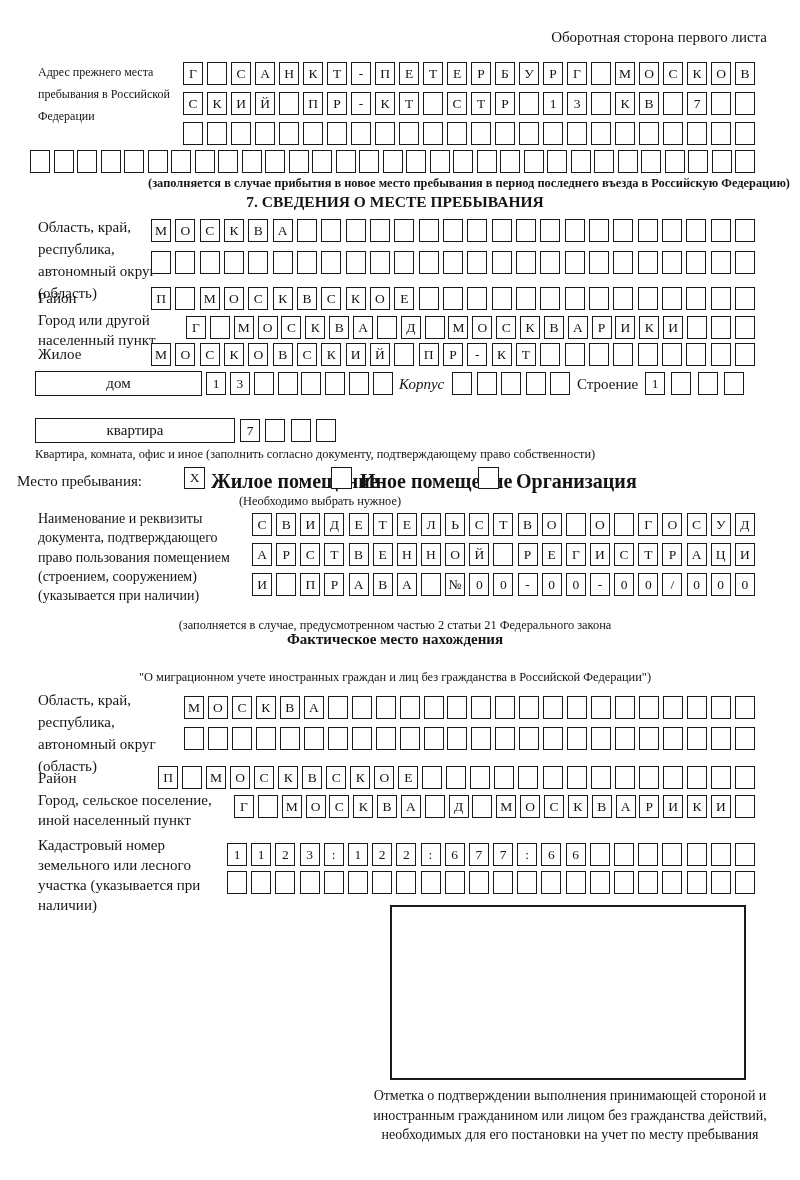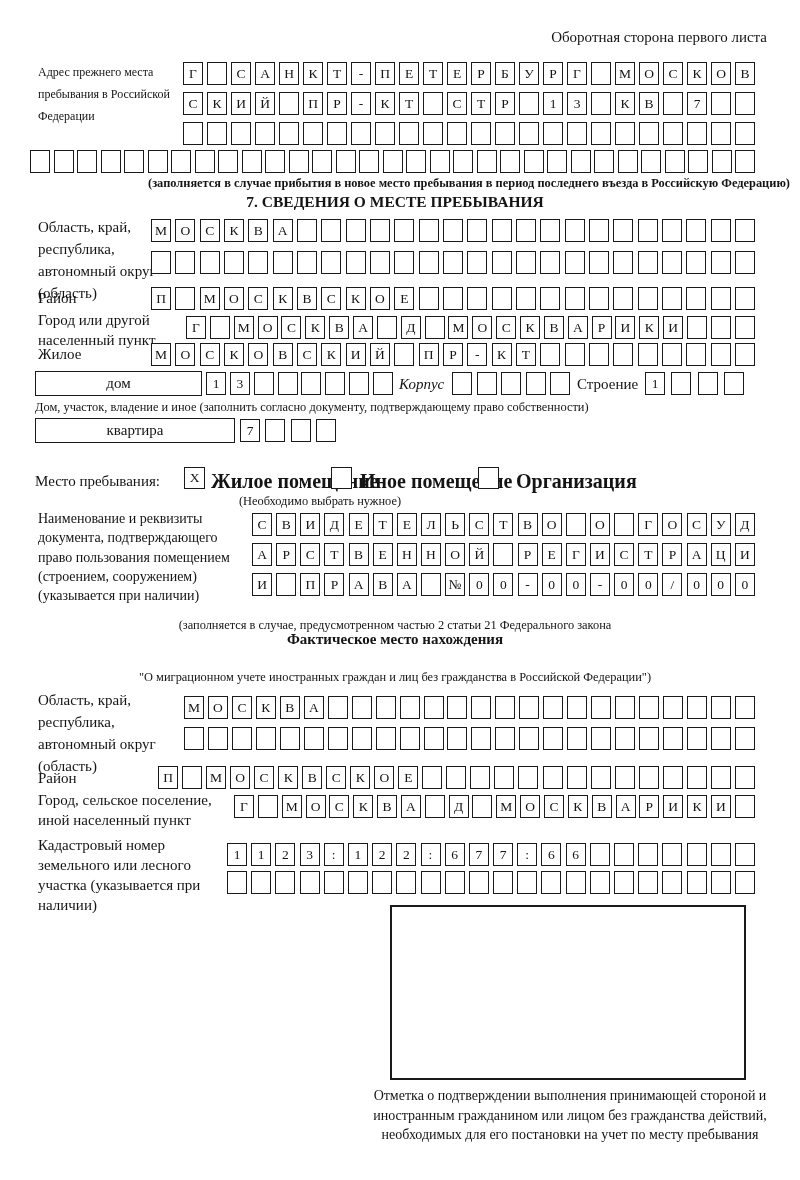--- a/index.html
+++ b/index.html
@@ -303,31 +303,31 @@
       <div class="cell"></div>
       <div class="cell"></div>
     </div>
   <div class="lbl" style="left:577px;top:373px;">Строение</div>
   <div class="row" style="left:645px;top:372px;width:99px;">
       <div class="cell">1</div>
       <div class="cell"></div>
       <div class="cell"></div>
       <div class="cell"></div>
     </div>
-  <div class="note" style="left:35px;top:400px;">Дом, участок, владение и иное (заполнить согласно документу, подтверждающему право собственности)</div>
 
   <div class="wbox" style="left:35px;top:418px;width:200px;height:25px;">квартира</div>
   <div class="row" style="left:240px;top:419px;width:96px;">
       <div class="cell">7</div>
       <div class="cell"></div>
       <div class="cell"></div>
       <div class="cell"></div>
     </div>
-
-  <div class="lbl" style="left:35px;top:470px;">Место пребывания:</div>
+  <div class="note" style="left:35px;top:447px;">Квартира, комната, офис и иное (заполнить согласно документу, подтверждающему право собственности)</div>
+
+  <div class="lbl" style="left:17px;top:470px;">Место пребывания:</div>
   <div class="chk" style="left:184px;top:467px;">X</div>
   <div class="opt" style="left:211px;top:470px;">Жилое помещение</div>
   <div class="chk" style="left:331px;top:467px;"></div>
   <div class="opt" style="left:360px;top:470px;">Иное помещение</div>
   <div class="chk" style="left:478px;top:467px;"></div>
   <div class="opt" style="left:516px;top:470px;">Организация</div>
   <div class="note" style="left:165px;top:494px;width:310px;text-align:center;">(Необходимо выбрать нужное)</div>
 
   <div class="lbl" style="left:38px;top:509px;width:215px;font-size:14px;line-height:19.3px;">Наименование и реквизиты документа, подтверждающего право пользования помещением (строением, сооружением) (указывается при наличии)</div>
   <div class="row" style="left:252px;top:513px;width:503px;">

